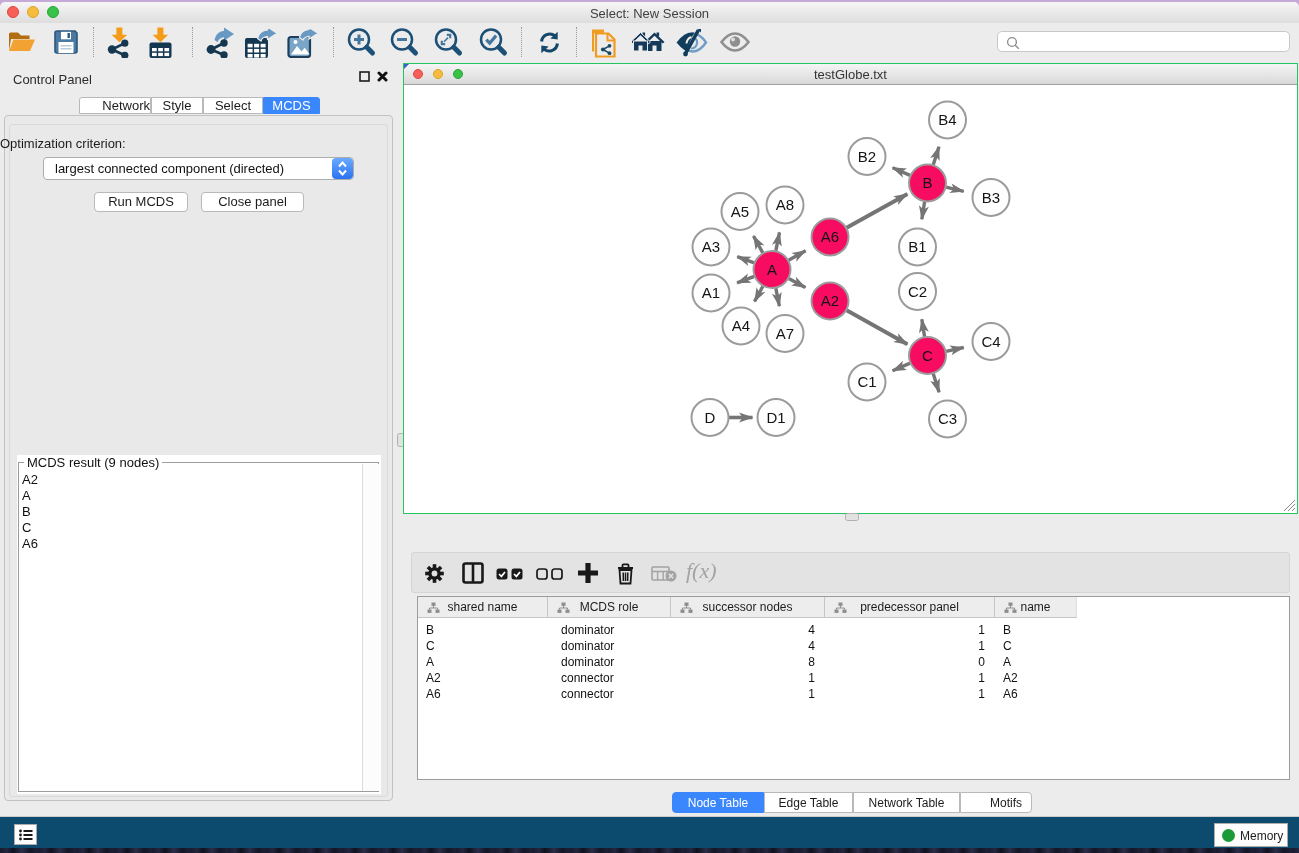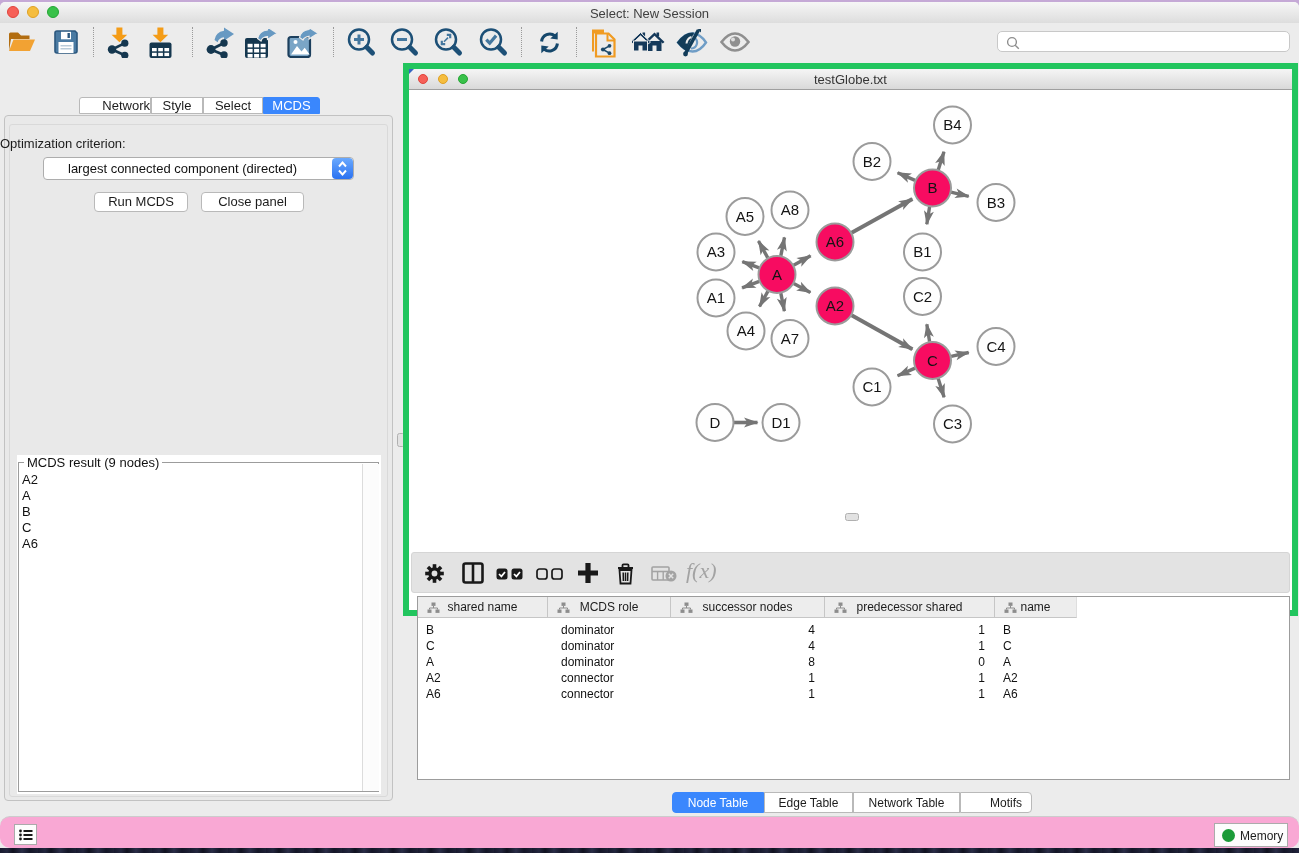--- a/index.html
+++ b/index.html
@@ -13,43 +13,43 @@
 .tbdiv { position:absolute; top:4px; height:30px; width:0; border-left:1px dotted #9a9a9a; }
 .ticon { position:absolute; top:3px; }
 #searchbox { position:absolute; left:997px; top:8px; width:293px; height:21px; background:#fff; border:1px solid #c8c8c8; border-radius:5px; }
 
 #cp-head { position:absolute; left:0px; top:60px; width:400px; height:26px; }
 #cp-title { position:absolute; left:13px; top:10px; font-size:13px; color:#2b2b2b; }
 #cp-outer { position:absolute; left:4px; top:113px; width:389px; height:686px; background:#e9e9e9; border:1px solid #c2c2c2; border-radius:4px; }
 .tab { position:absolute; top:95px; height:17px; font-size:13px; color:#1c1c1c; text-align:center; line-height:16px; background:#fff; border:1px solid #b9b9b9; }
 .tabsel { background:#3a87fd; color:#fff; border-color:#3a87fd; }
 #optlabel { position:absolute; left:0; top:134px; width:397px; text-align:left; font-size:13px; color:#1c1c1c; }
-#dropdown { position:absolute; left:43px; top:155px; width:311px; height:23px; background:#fff; border:1px solid #adadad; border-radius:4px; font-size:13px; color:#111; line-height:21px; padding-left:24px; }
+#dropdown { position:absolute; left:43px; top:155px; width:311px; height:23px; background:#fff; border:1px solid #adadad; border-radius:4px; font-size:13px; color:#111; line-height:21px; padding-left:11px; }
 #dropbtn { position:absolute; right:0px; top:0px; width:21px; height:21px; border-radius:4px; background:linear-gradient(#6aa9fe,#2a72f1); }
 .btn { position:absolute; top:190px; height:20px; background:#fff; border:1px solid #b9b9b9; border-radius:4px; font-size:13px; color:#1c1c1c; text-align:center; line-height:18px; }
 #mcdsbox { position:absolute; left:17px; top:453px; width:364px; height:339px; background:#fff; }
 #mcdsborder { position:absolute; left:1px; top:7px; width:361px; height:330px; border:1px solid #9c9c9c; }
 #mcdslegend { position:absolute; left:7px; top:0px; background:#fff; font-size:13px; color:#111; padding:0 3px; }
 #mcdsscroll { position:absolute; right:2px; top:9px; width:17px; height:327px; background:#fcfcfc; border-left:1px solid #dcdcdc; }
 #mcdslist { position:absolute; left:5px; top:17px; font-size:13px; color:#111; line-height:16px; }
 
-#nwin { position:absolute; left:403px; top:61px; width:895px; height:553px; background:#fff; border:6px solid #22c55e;padding-left:48px; }
+#nwin { position:absolute; left:403px; top:61px; width:895px; height:451px; background:#fff; border:1px solid #22c55e;padding-left:48px; }
 #nwin-tb { position:absolute; left:0; top:0; width:100%; height:21px; background:linear-gradient(#f5f5f5,#d9d9d9); border-bottom:1px solid #9f9f9f; }
 .tl2 { position:absolute; top:5px; width:10px; height:10px; border-radius:50%; }
 #nwin-title { position:absolute; top:3px; width:100%; text-align:center; font-size:13px; color:#353535; }
 
 #tp-head { position:absolute; left:403px; top:518px; width:896px; height:26px; }
 #tp-title { position:absolute; left:16px; top:6px; font-size:13px; color:#2b2b2b; }
 #tp-toolbar { position:absolute; left:411px; top:550px; width:879px; height:41px; background:#e3e3e3; border:1px solid #d5d5d5; border-radius:3px; }
 #tp-table { position:absolute; left:417px; top:594px; width:873px; height:184px; background:#fff; border:1px solid #9c9c9c; }
 .th { position:absolute; top:0px; height:21px; background:#ededed; border-right:1px solid #c6c6c6; border-bottom:1px solid #c6c6c6; font-size:12px; color:#1c1c1c; text-align:center; line-height:21px; }
 .td { position:absolute; font-size:12px; color:#111; height:16px; line-height:16px; }
 .btab { position:absolute; top:790px; height:21px; font-size:12px; color:#1c1c1c; background:#fff; border:1px solid #b9b9b9; text-align:center; line-height:20px; }
 
-#statusbar { position:absolute; left:0; top:814px; width:1299px; height:32px; background:#f9a8d4; border-top:1px solid #cccccc;border-radius:10px; }
+#statusbar { position:absolute; left:0; top:814px; width:1299px; height:32px; background:#0c4a6e; border-top:1px solid #cccccc; }
 #darkstrip { position:absolute; left:0; top:848px; width:1299px; height:5px; background:repeating-linear-gradient(90deg,#181a2e 0px,#23263e 7px,#10121f 13px,#2a2d47 22px,#141627 30px,#1e2136 38px); }
 </style>
 </head>
 <body>
 <div id="win">
   <div id="titlebar">
     <div class="tl" style="left:7px; background:#f66058; border:1px solid #e0443c;"></div>
     <div class="tl" style="left:27px; background:#f5bd3e; border:1px solid #dfa023;"></div>
     <div class="tl" style="left:47px; background:#39c14a; border:1px solid #24a534;"></div>
     <div id="title">Select: New Session</div>
@@ -189,20 +189,29 @@
       <path d="M2.5 16 q6.5-8.5 13.5-8.5 q7 0 13.5 8.5 q-6.5 8.5 -13.5 8.5 q-7 0 -13.5-8.5 Z" fill="none" stroke="#8f8f8f" stroke-width="2.6"></path>
       <circle cx="16" cy="15.5" r="5.2" fill="#8f8f8f"></circle>
       <circle cx="14" cy="13.5" r="2" fill="#dedede"></circle>
     </svg>
     <div id="searchbox">
       <svg style="position:absolute;left:8px;top:3.5px" width="14" height="14" viewBox="0 0 14 14">
         <circle cx="6" cy="6" r="4.4" fill="none" stroke="#8e8e8e" stroke-width="1.4"></circle>
         <line x1="9.2" y1="9.2" x2="12.8" y2="12.8" stroke="#8e8e8e" stroke-width="1.4"></line>
       </svg>
     </div>
+  </div>
+  <div id="cp-head">
+    <div id="cp-title">Control Panel</div>
+    <svg style="position:absolute;left:359px;top:9px" width="11" height="11" viewBox="0 0 11 11">
+        <rect x="1" y="1" width="9" height="9" fill="none" stroke="#1c1c1c" stroke-width="1.6"></rect>
+      </svg>
+    <svg style="position:absolute;left:377px;top:9px" width="11" height="11" viewBox="0 0 11 11">
+        <path d="M2 2 L9 9 M9 2 L2 9" stroke="#111" stroke-width="3" stroke-linecap="round"></path>
+      </svg>
   </div>
   <div id="cp-outer"></div>
   <div style="position:absolute;left:9px;top:122px;width:379px;height:673px;border:1px solid #d9d9d9;border-radius:3px;"></div>
   <div class="tab" style="left:79px; width:72px; border-radius:3px 0 0 0;text-align:right;">Network</div>
   <div class="tab" style="left:151px; width:52px;">Style</div>
   <div class="tab" style="left:203px; width:60px;">Select</div>
   <div class="tab tabsel" style="left:263px; width:57px; border-radius:0 3px 0 0;">MCDS</div>
   <div id="optlabel">Optimization criterion:</div>
   <div id="dropdown">largest connected component (directed)
     <div id="dropbtn">
@@ -359,21 +368,21 @@
       <line x1="12.2" y1="5.5" x2="12.2" y2="14" stroke="#a3a3a3" stroke-width="1.4"></line>
       <circle cx="20" cy="10" r="5.5" fill="#a3a3a3"></circle>
       <path d="M17.8 7.8 l4.4 4.4 M22.2 7.8 l-4.4 4.4" stroke="#e3e3e3" stroke-width="1.5"></path>
     </svg>
     <div style="position:absolute;left:274px;top:5px;font-family:'Liberation Serif',serif;font-style:italic;font-size:22px;color:#a3a3a3;">f(x)</div>
   </div>
   <div id="tp-table">
     <div class="th" style="left:0px; width:130px;">shared name</div>
     <div class="th" style="left:130px; width:123px;">MCDS role</div>
     <div class="th" style="left:253px; width:154px;">successor nodes</div>
-    <div class="th" style="left:407px; width:170px;">predecessor shared</div>
+    <div class="th" style="left:407px; width:170px;">predecessor panel</div>
     <div class="th" style="left:577px; width:82px; border-right-color:#dedede;">name</div>
     <svg style="position:absolute;left:9px;top:5px" width="13" height="12" viewBox="0 0 13 12">
       <rect x="4.5" y="0.5" width="4" height="3.4" fill="#8d8d8d"></rect>
       <rect x="0.5" y="7.5" width="4" height="3.4" fill="#8d8d8d"></rect>
       <rect x="8.5" y="7.5" width="4" height="3.4" fill="#8d8d8d"></rect>
       <path d="M6.5 4 v2 M2.5 7.5 v-1.5 h8 v1.5" fill="none" stroke="#8d8d8d" stroke-width="1"></path>
     </svg>
     <svg style="position:absolute;left:139px;top:5px" width="13" height="12" viewBox="0 0 13 12">
       <rect x="4.5" y="0.5" width="4" height="3.4" fill="#8d8d8d"></rect>
       <rect x="0.5" y="7.5" width="4" height="3.4" fill="#8d8d8d"></rect>

